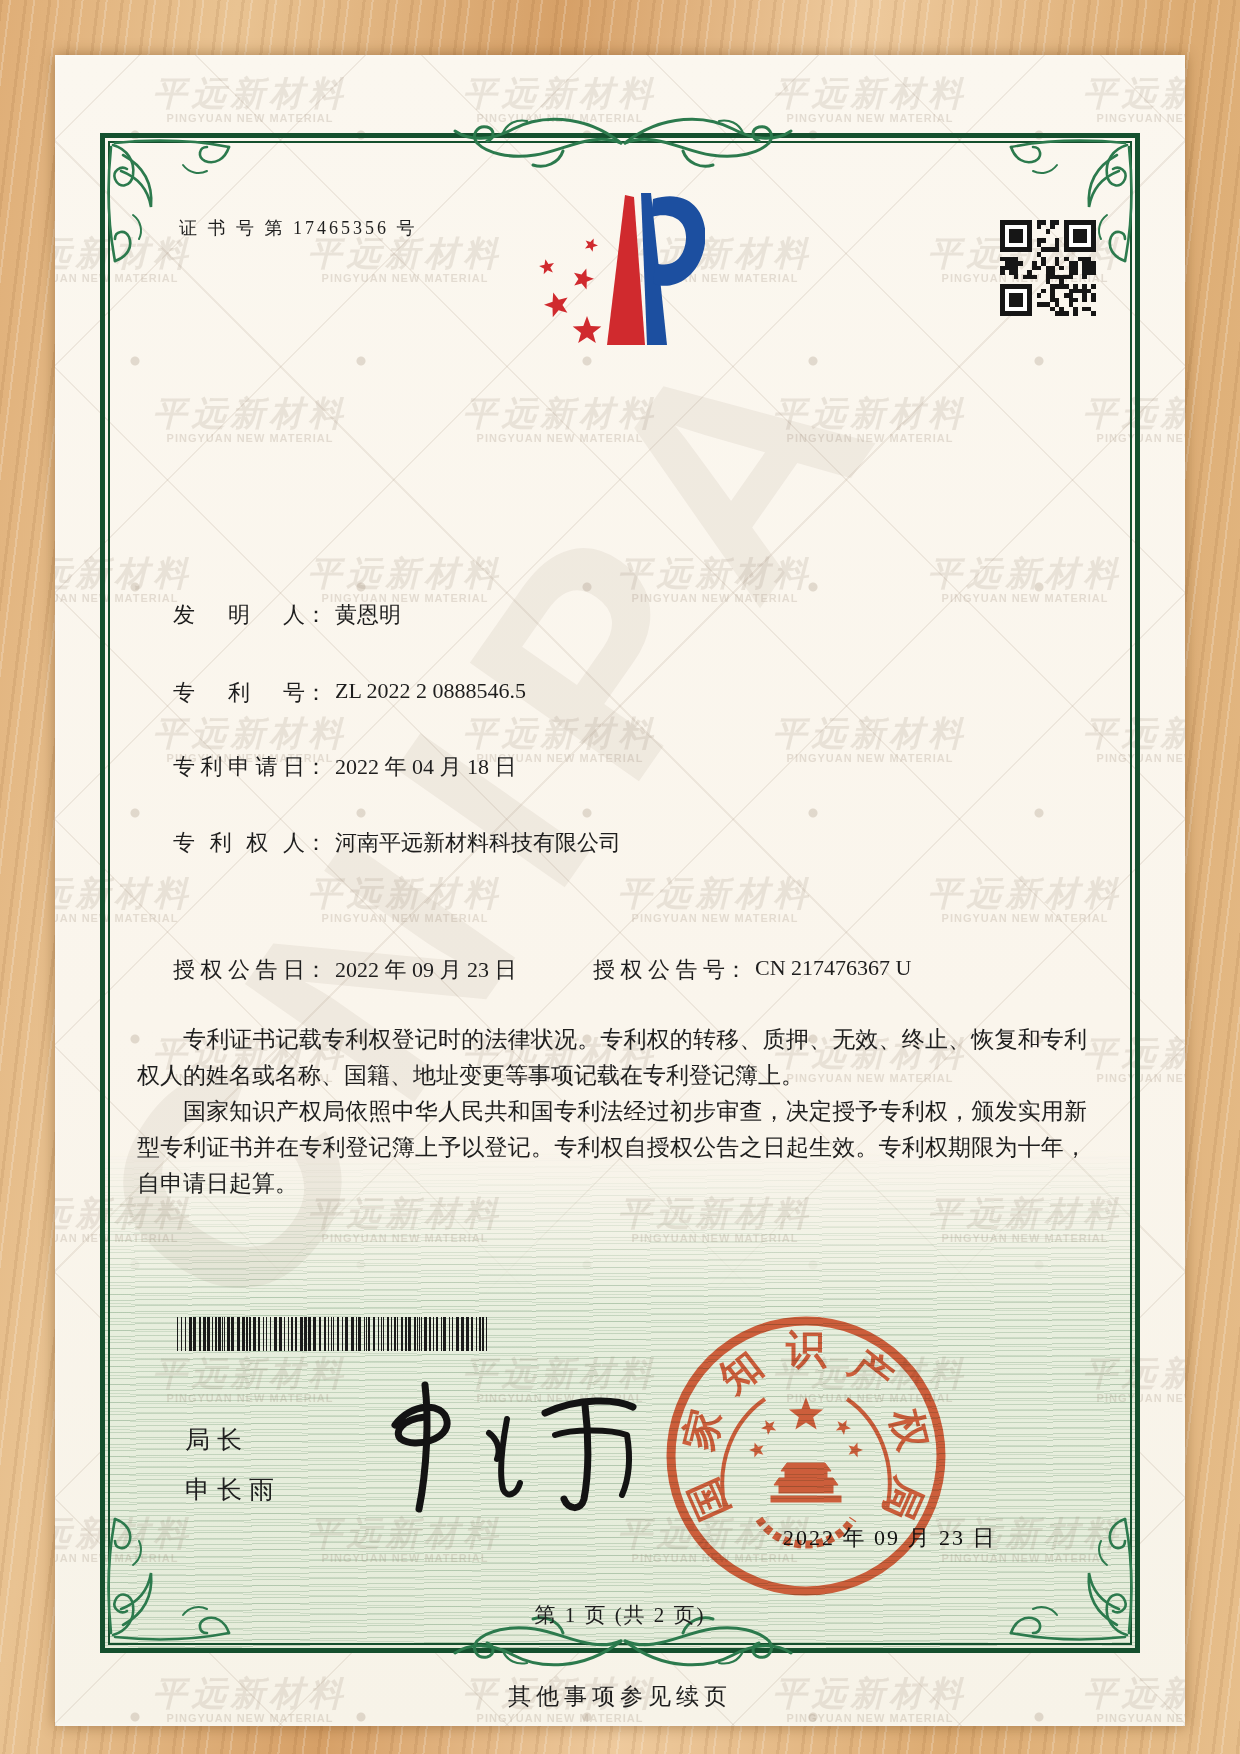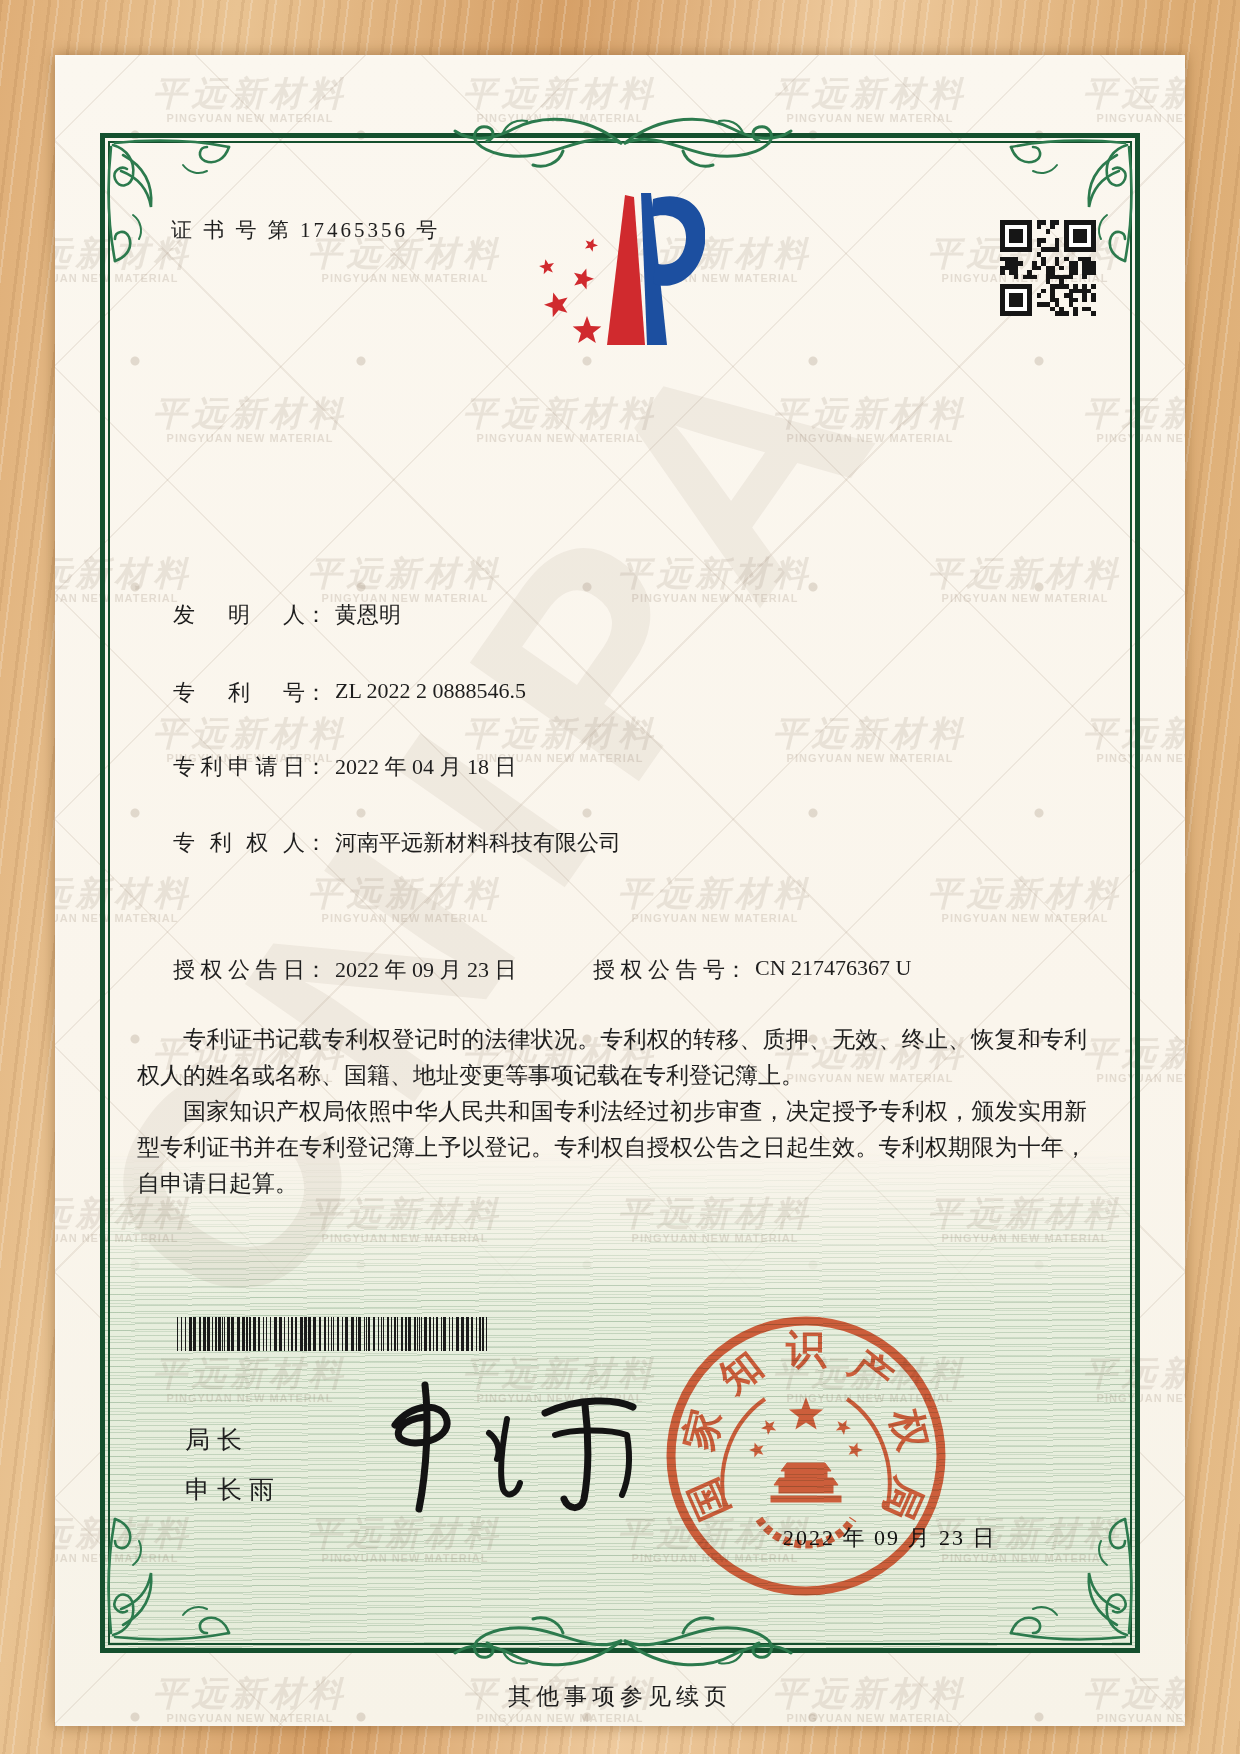--- a/index.html
+++ b/index.html
@@ -39,21 +39,21 @@
     transform:rotate(-55deg);transform-origin:0 0;
     font-family:"Liberation Sans","DejaVu Sans",sans-serif;font-weight:bold;
     font-size:300px;letter-spacing:46px;color:rgba(150,130,110,.10);}
   
   .green-border{position:absolute;left:45px;top:78px;width:1040px;height:1520px;
     border:5px solid #15502e;box-sizing:border-box;}
   .green-border::after{content:"";position:absolute;inset:3px;border:2px solid #15502e;}
   .orn{position:absolute;pointer-events:none;}
   .orn svg{display:block;}
   
-  .cert-no{position:absolute;left:116px;top:161px;font-size:21px;letter-spacing:3px;}
+  .cert-no{position:absolute;left:124px;top:161px;font-size:18px;letter-spacing:3px;}
   .title{position:absolute;left:0;top:292px;width:1130px;text-align:center;
     font-size:48px;font-weight:bold;letter-spacing:13px;}
   .frow{position:absolute;left:118px;font-size:22px;white-space:nowrap;}
   .flabel{display:inline-block;width:132px;text-align:justify;text-align-last:justify;vertical-align:top;}
   .fcolon{display:inline-block;vertical-align:top;}
   .fvalue{display:inline-block;margin-left:8px;vertical-align:top;}
   .fvalue.wrap{white-space:normal;width:580px;line-height:34px;}
   .pair2{position:absolute;left:420px;top:0;}
   .paras{position:absolute;left:82px;top:967px;width:950px;font-size:23px;line-height:36px;text-align:justify;}
   .paras p{margin:0;text-indent:2em;}
@@ -631,15 +631,16 @@
           <rect x="116" y="172" width="54" height="8"></rect>
           <rect x="108" y="183" width="70" height="6"></rect>
         </g>
         <path d="M96,206 A56,56 0 0 0 190,206" fill="none" stroke="#df4f2a" stroke-width="8" stroke-dasharray="7 4"></path>
         <path d="M62,196 C52,150 70,108 102,86" fill="none" stroke="#df4f2a" stroke-width="4"></path>
         <path d="M224,196 C234,150 216,108 184,86" fill="none" stroke="#df4f2a" stroke-width="4"></path>
       </svg>
     <span class="seal-char" style="left: 26.1642px; top: 164.114px; transform: rotate(-114deg);">国</span><span class="seal-char" style="left: 20.1487px; top: 95.3563px; transform: rotate(-76deg);">家</span><span class="seal-char" style="left: 57.7399px; top: 37.4709px; transform: rotate(-38deg);">知</span><span class="seal-char" style="left: 123px; top: 15px; transform: rotate(0deg);">识</span><span class="seal-char" style="left: 188.26px; top: 37.4709px; transform: rotate(38deg);">产</span><span class="seal-char" style="left: 225.851px; top: 95.3563px; transform: rotate(76deg);">权</span><span class="seal-char" style="left: 219.836px; top: 164.114px; transform: rotate(114deg);">局</span></div>
     <div class="seal-date">2022 年 09 月 23 日</div>
 
+    <div class="page-info">第 1 页 (共 2 页)</div>
     <div class="note">其他事项参见续页</div>
   </div>
 </div>
 
 </body></html>

